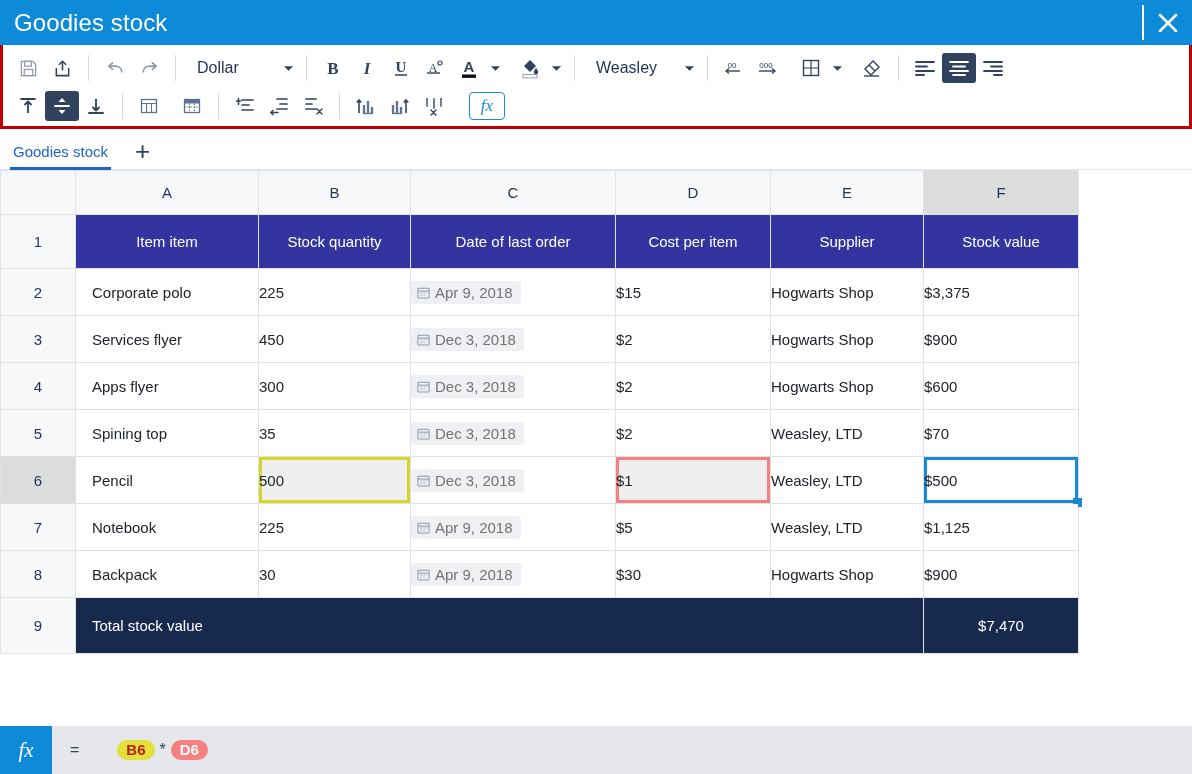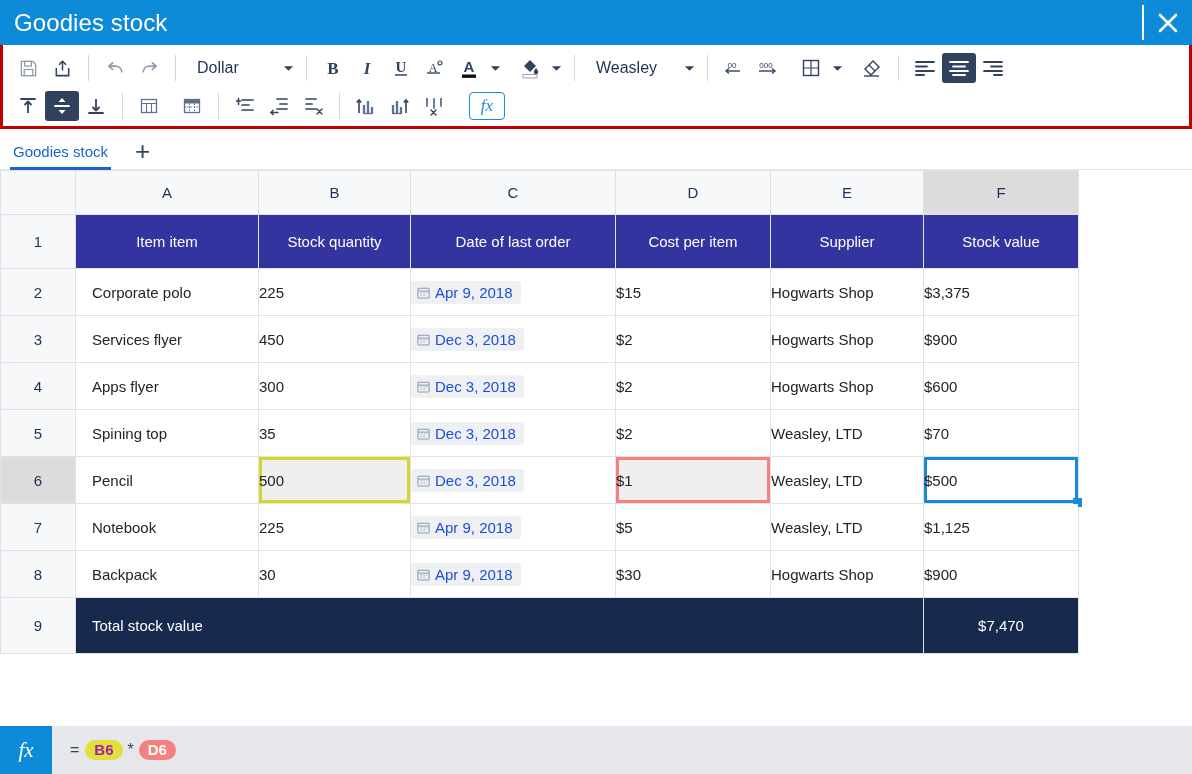--- a/index.html
+++ b/index.html
@@ -232,21 +232,21 @@
   .dcell.left { text-align: left; padding-left: 16px; }
 
   
   .datepill {
     display: inline-flex;
     align-items: center;
     gap: 5px;
     background: #eef0f3;
     border-radius: 3px;
     padding: 3px 8px 3px 6px;
-    color: #1d4ed8;
+    color: #737373;
     font-size: 15px;
   }
   .datepill svg { display: block; flex: none; }
 
   
   .total-cell {
     background: #17294d;
     color: #ffffff;
     font-weight: bold;
     font-size: 15px;
@@ -312,21 +312,21 @@
     cursor: text;
   }
   .eq { margin-right: 4px; color: #31425e; }
   .ref {
     display: inline-block;
     border-radius: 10px;
     padding: 1px 9px 2px 9px;
     font-size: 15px;
     font-weight: bold;
   }
-  .ref-yellow { background: #e3e03a; color: #a21caf; }
+  .ref-yellow { background: #e3e03a; color: #b91c1c; margin-left: 32px; }
   .ref-red { background: #f6807f; color: #ffffff; text-align: right; }
   .op { margin: 0 3px; color: #31425e; }
 </style>
 </head>
 <body>
 
 <div class="titlebar">
   <div class="titlebar-title">Goodies stock</div>
   <div class="titlebar-right">
     <div class="titlebar-sep"></div>

